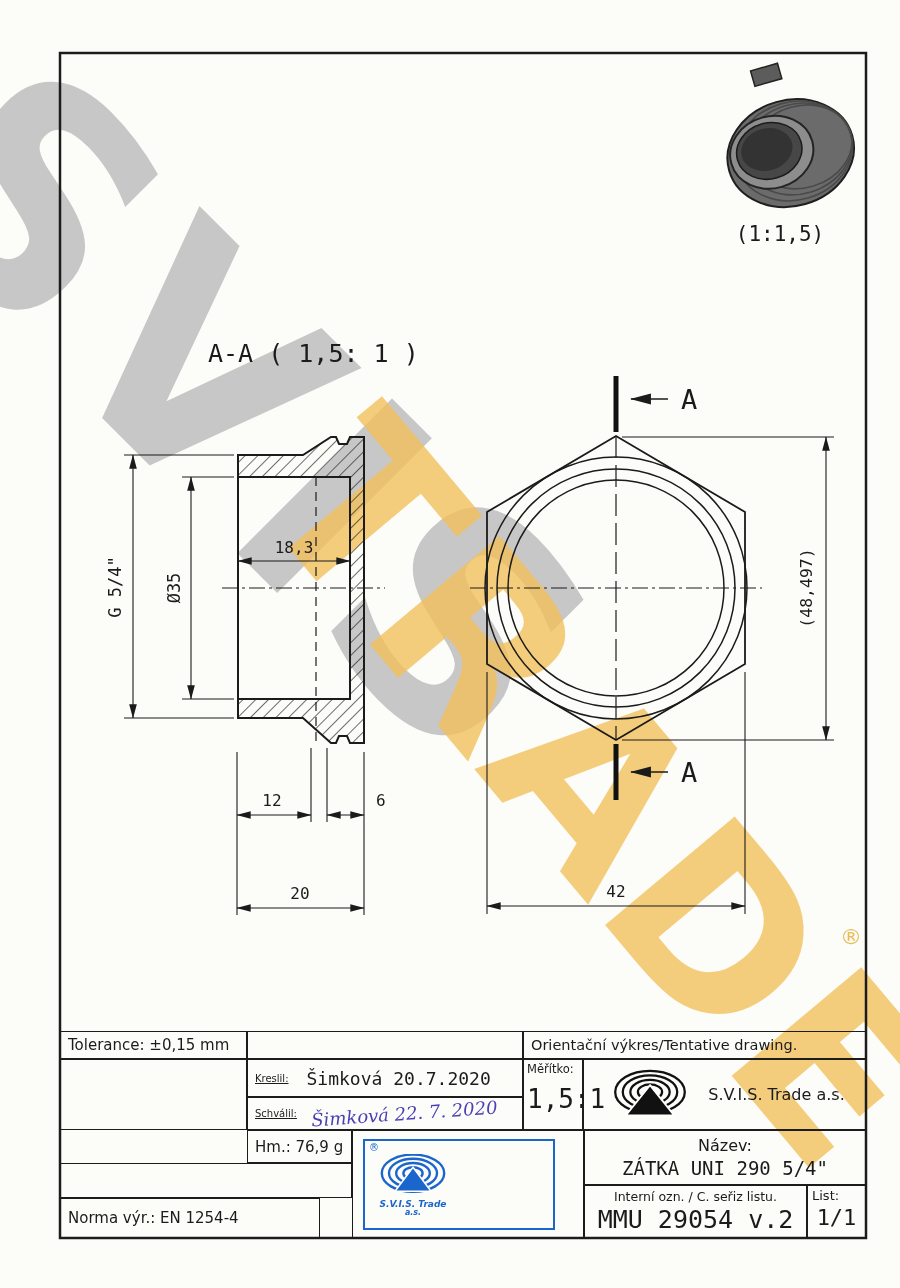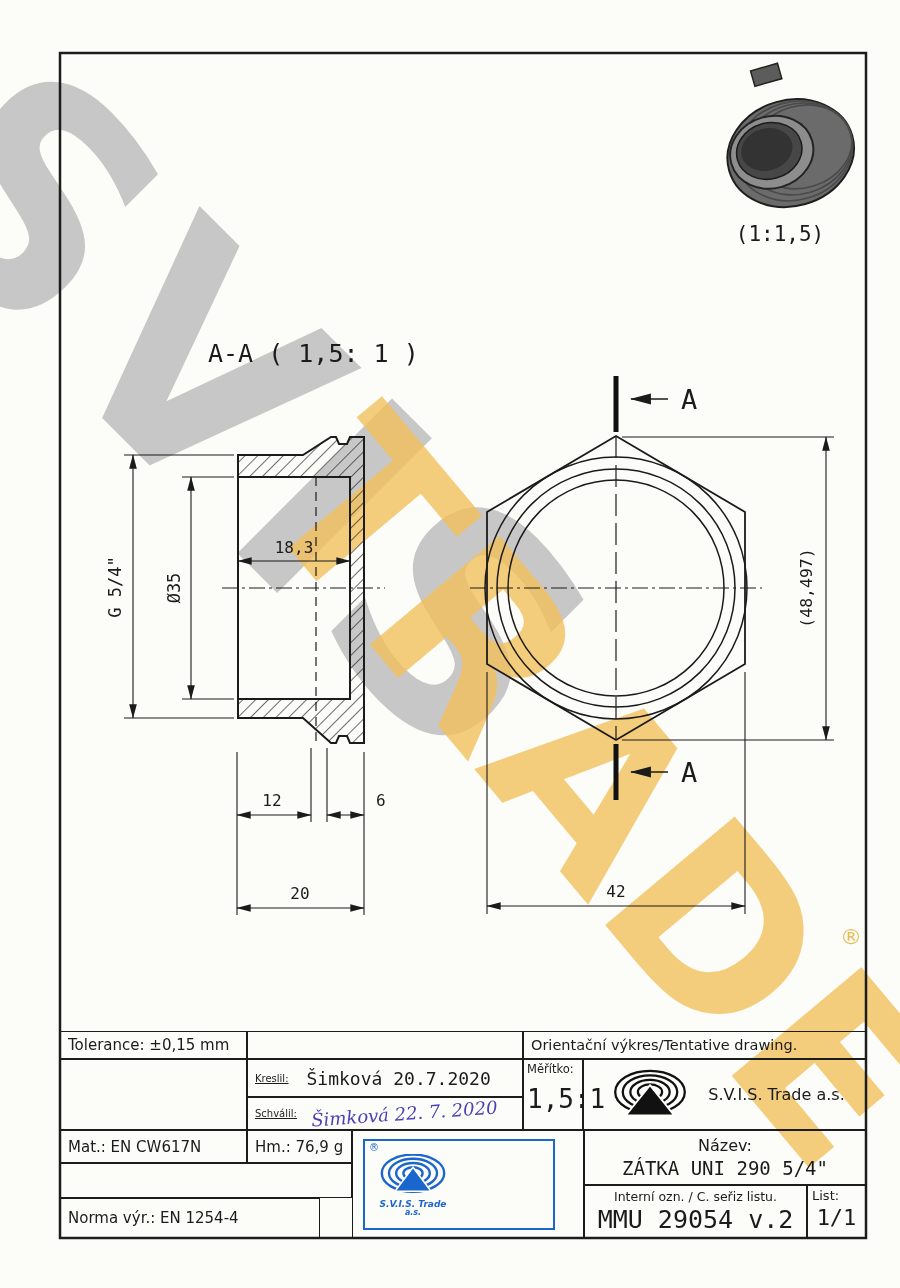--- a/index.html
+++ b/index.html
@@ -178,23 +178,20 @@
         <ellipse cx="60" cy="33" rx="16" ry="10"></ellipse>
         <ellipse cx="60" cy="33" rx="26" ry="16"></ellipse>
         <ellipse cx="60" cy="33" rx="36" ry="22"></ellipse>
         <ellipse cx="60" cy="33" rx="46" ry="28"></ellipse>
       </g>
       <path d="M60,24 L92,64 L28,64 Z" fill="#111" stroke="#fff" stroke-width="2.5"></path>
     </svg>
     <span style="font-size:16px;">S.V.I.S. Trade a.s.</span>
   </div>
 
-  <div class="cell" style="left:0;top:99px;width:187px;height:33px;">
-    <span>Mat.: EN CW617N</span>
-  </div>
   <div class="cell" style="left:187px;top:99px;width:105px;height:33px;">
     <span>Hm.: 76,9 g</span>
   </div>
   <div class="cell" style="left:0;top:132px;width:292px;height:35px;"></div>
   <div class="cell" style="left:0;top:167px;width:260px;height:40px;">
     <span>Norma výr.: EN 1254-4</span>
   </div>
 
   <div class="cell" style="left:292px;top:99px;width:232px;height:108px;">
     <div class="stampBox">

